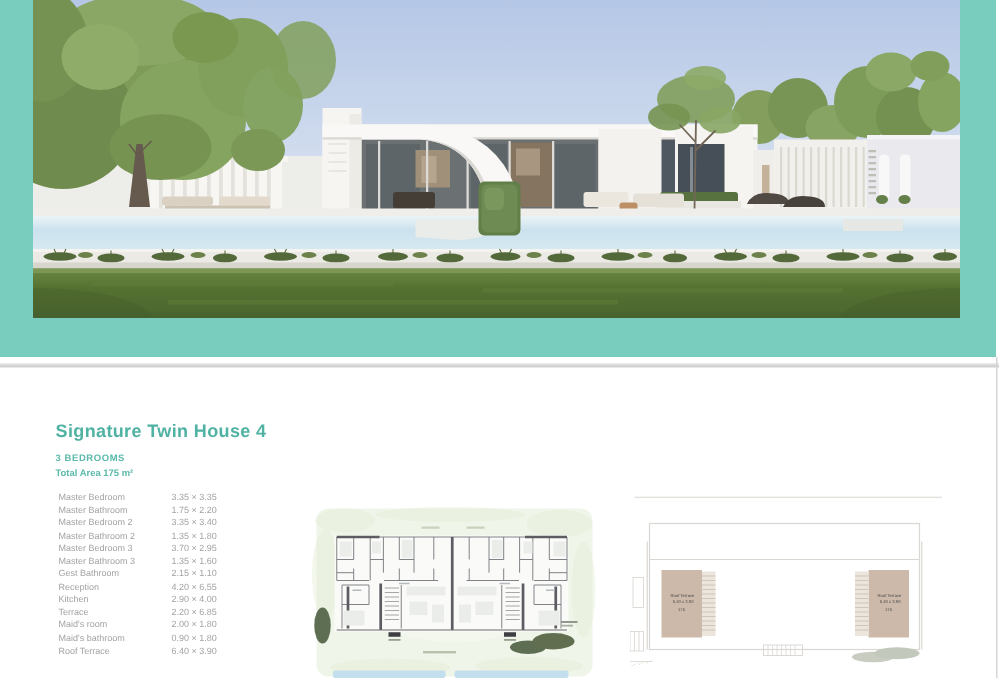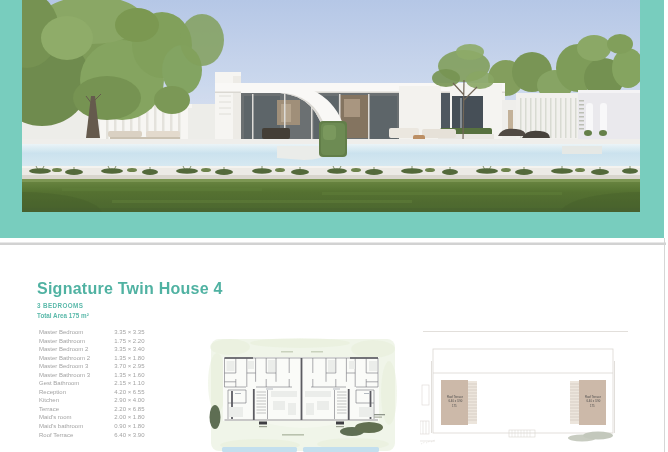--- a/index.html
+++ b/index.html
@@ -244,21 +244,21 @@
   <ellipse cx="618" cy="214" rx="80" ry="22" fill="#374f1e" opacity="0.3"></ellipse>
   <rect x="0" y="208" width="618" height="4" fill="#3e5823" opacity="0.5"></rect>
   <rect x="0" y="0" width="618" height="212" fill="#ffffff" opacity="0.05"></rect>
 </svg>
 
 <div class="abs" style="left:0;top:242px;width:666px;height:1px;background:#e8e8e8;"></div>
 <div class="abs" style="left:0;top:243px;width:666px;height:1.5px;background:#d2d2d2;"></div>
 
 <div class="abs" style="left:664px;top:238px;width:1px;height:214px;background:#d6d6d6;"></div>
 
-<div class="abs" style="left:37px;top:280px;font-size:16px;font-weight:bold;color:#50b2a2;letter-spacing:0.25px;">Signature Twin House 4</div>
+<div class="abs" style="left:37px;top:280px;font-size:12px;font-weight:bold;color:#50b2a2;letter-spacing:0.25px;">Signature Twin House 4</div>
 
 <div class="abs" style="left:37px;top:302px;font-size:6.3px;font-weight:bold;color:#5ab9aa;letter-spacing:0.4px;">3 BEDROOMS</div>
 
 <div class="abs" style="left:37px;top:312px;font-size:6.3px;font-weight:bold;color:#5ab9aa;">Total Area 175 m²</div>
 
 <div class="abs" style="left:39px;top:329px;width:105.5px;font-size:6px;color:#a3a3a3;">
   <div style="display:flex;justify-content:space-between;height:8.55px;">
       <span>Master Bedroom</span>
       <span>3.35 × 3.35</span>
     </div>

